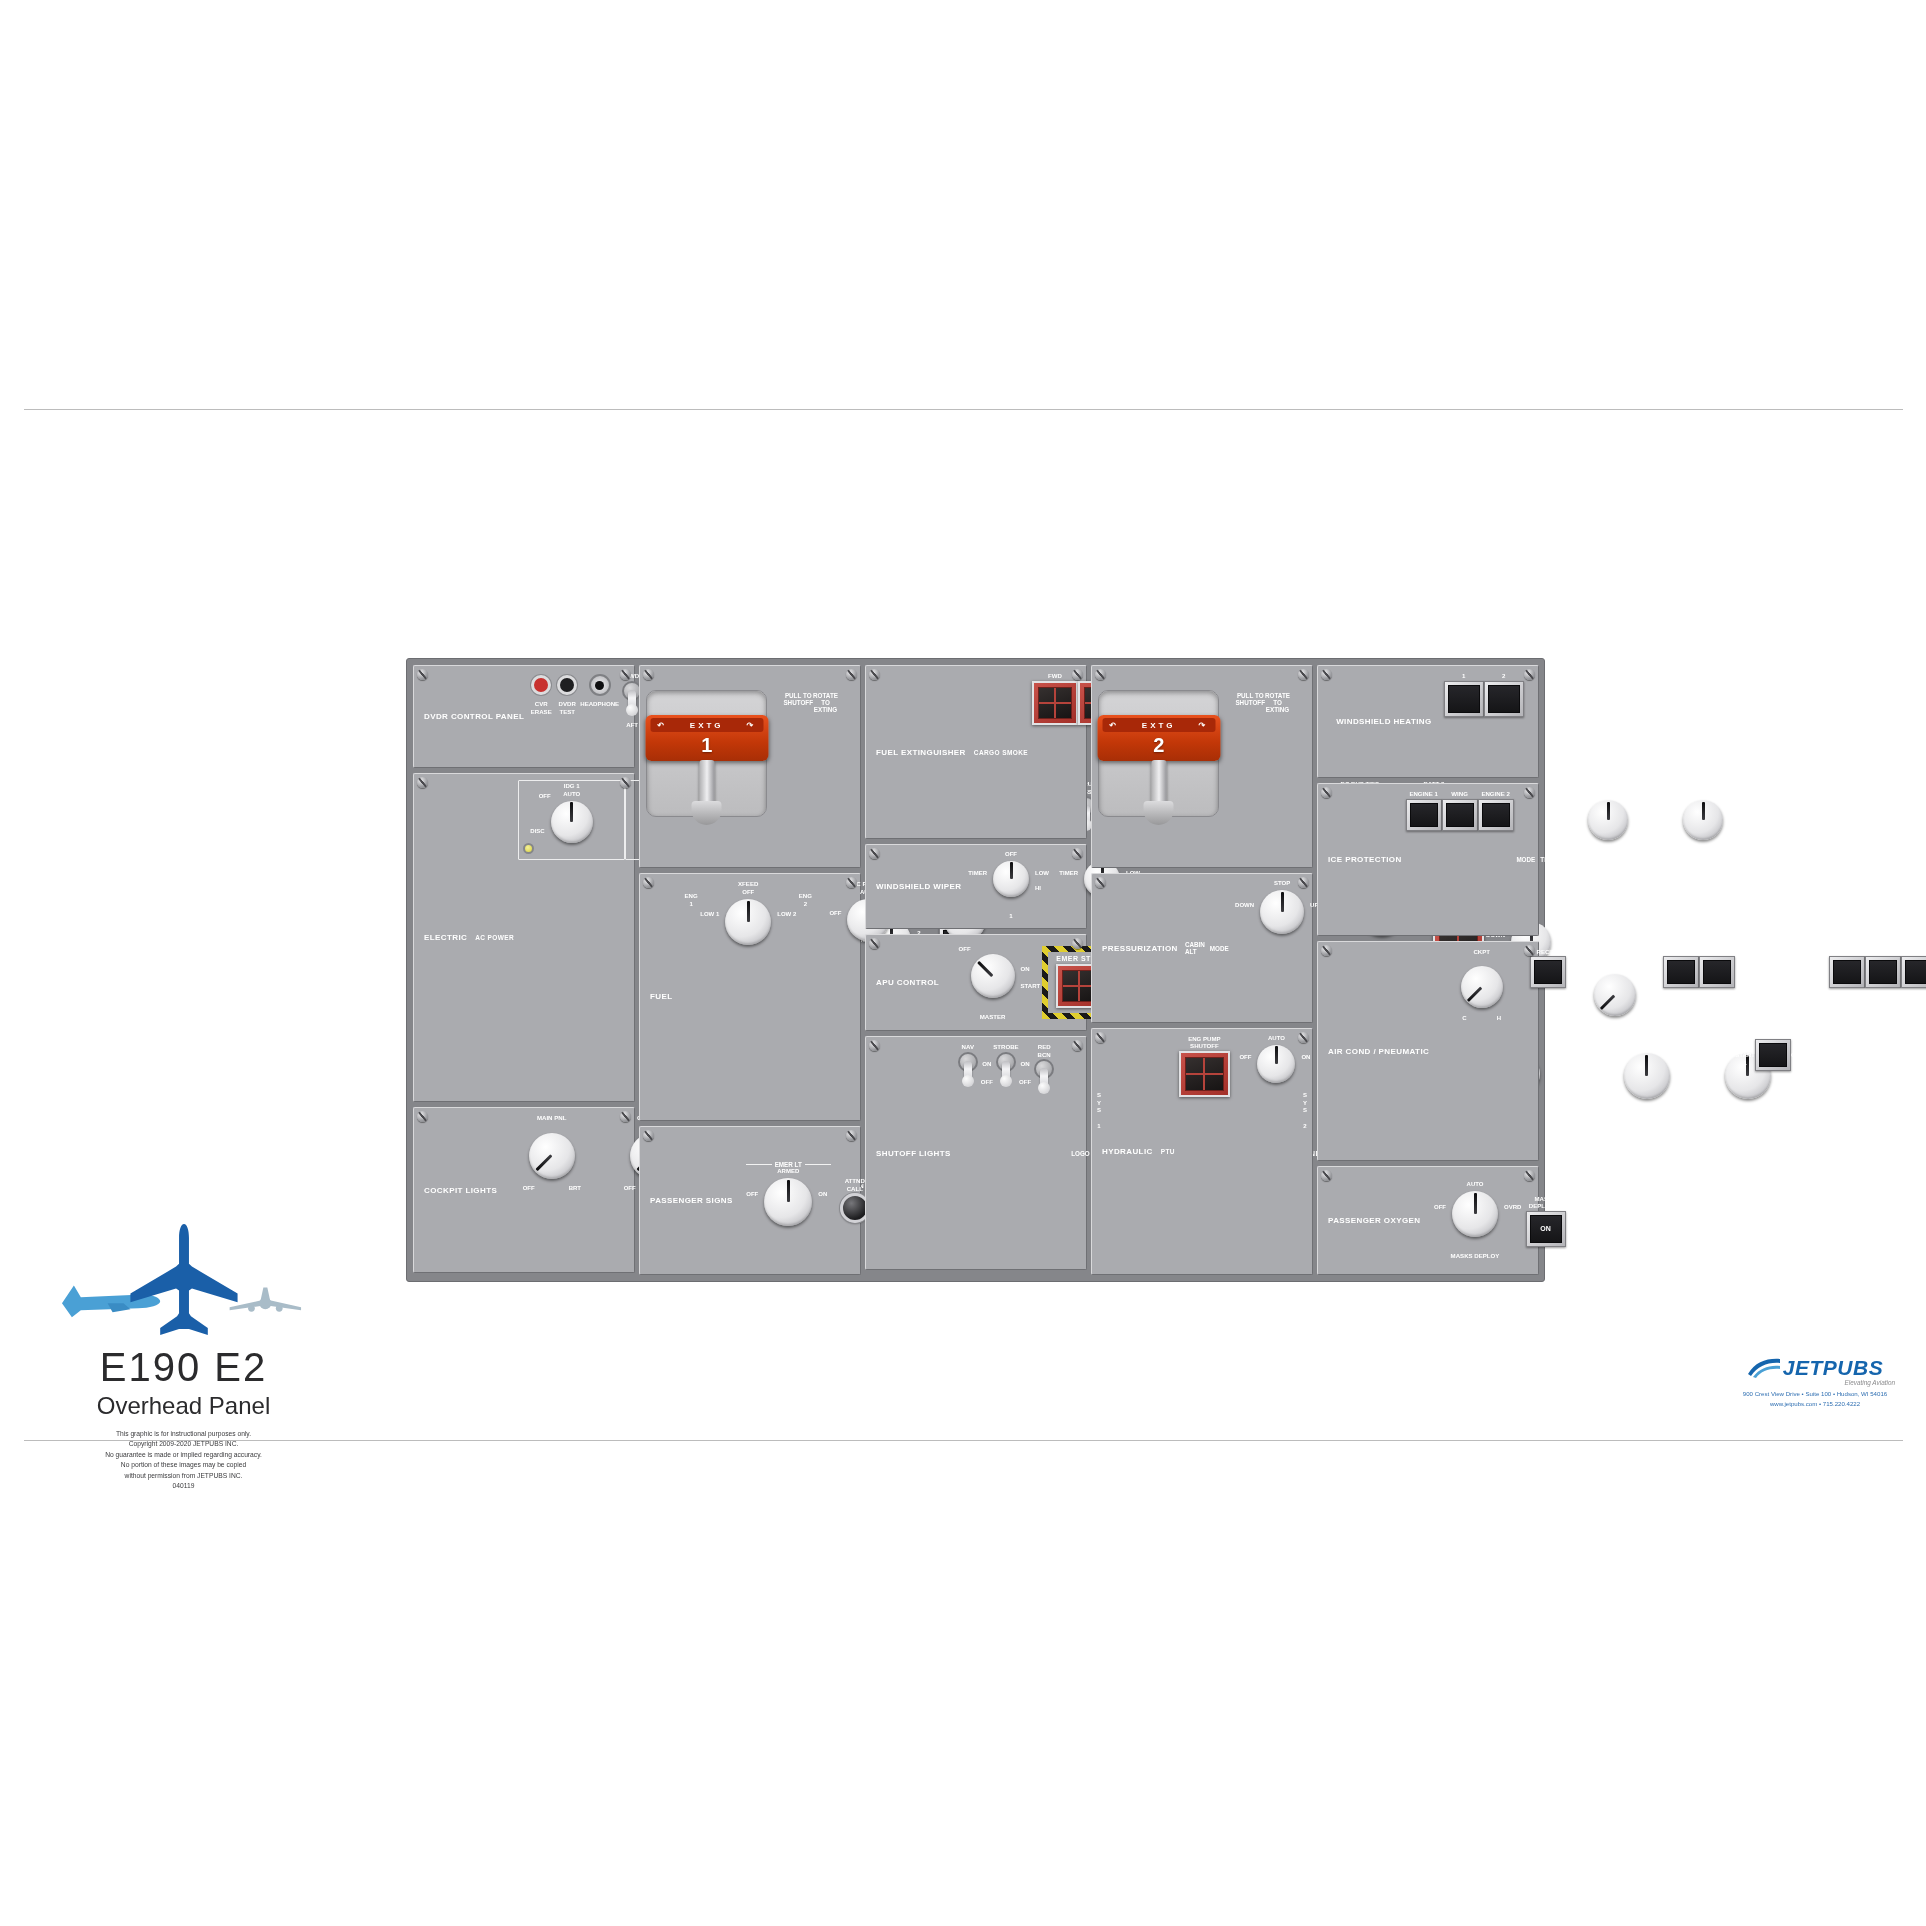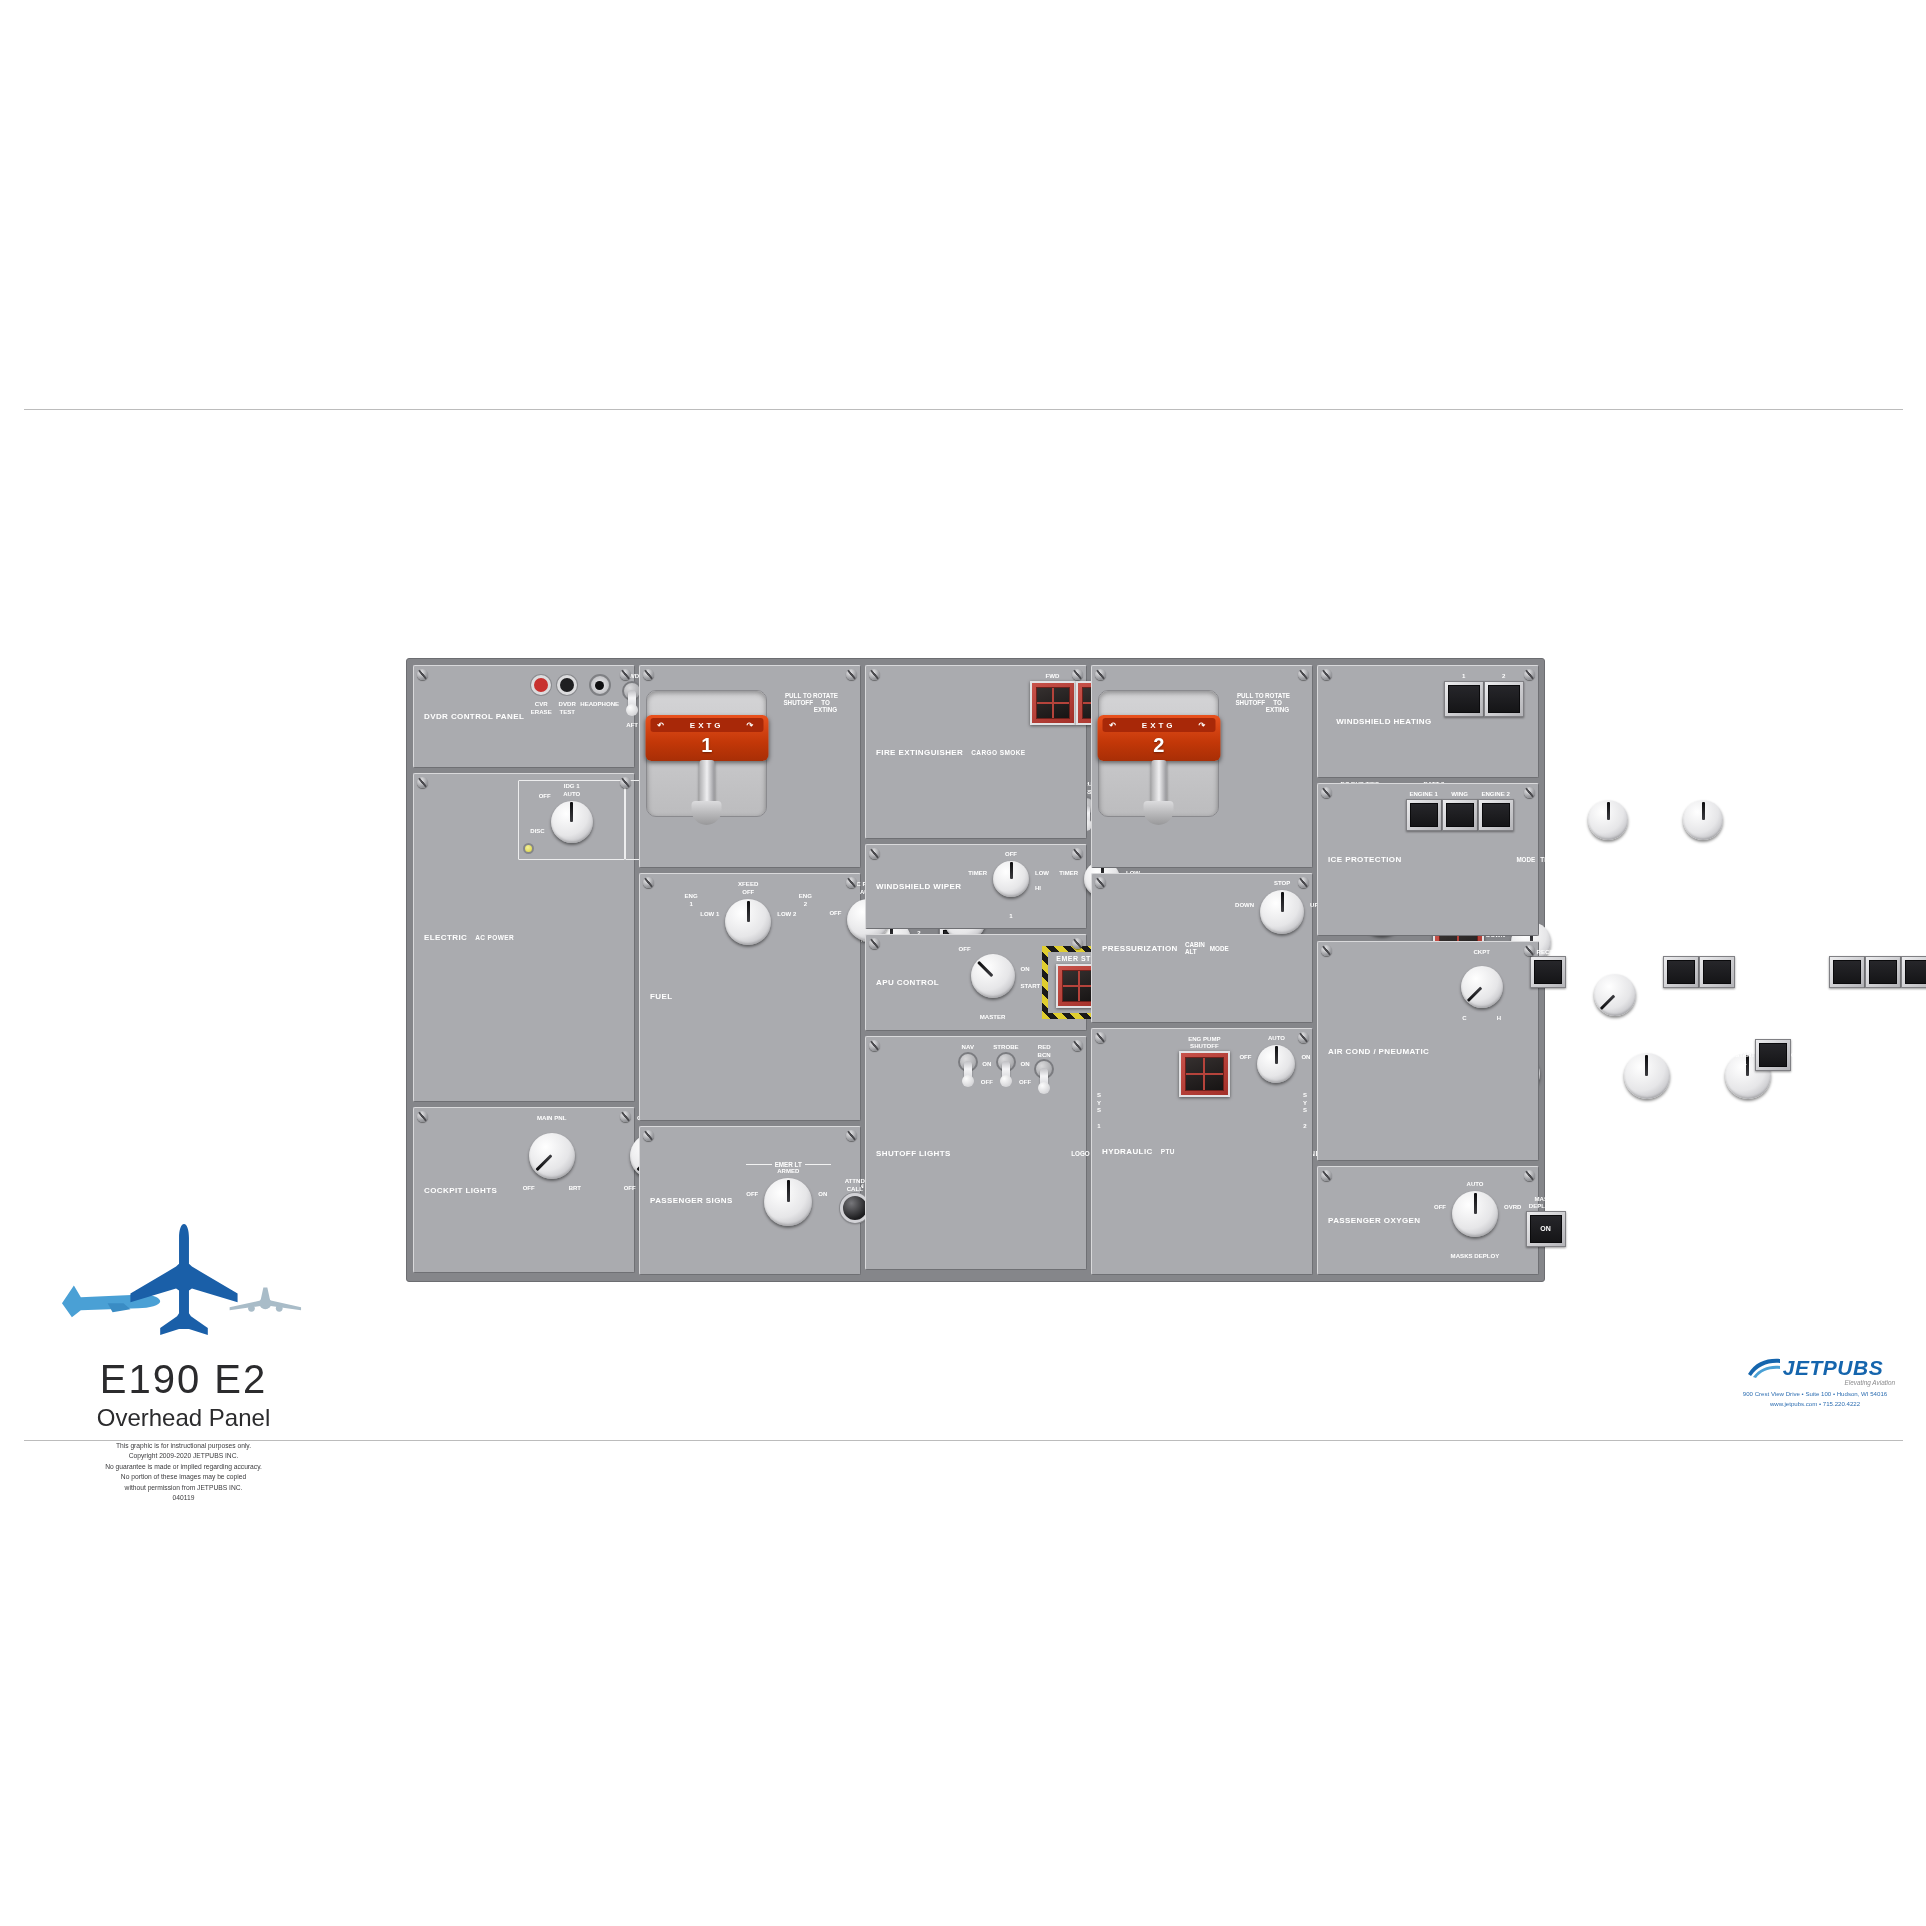--- a/index.html
+++ b/index.html
@@ -108,21 +108,21 @@
   .fh-bar{position:absolute;left:50%;top:24px;transform:translateX(-50%);width:123px;height:46px;border-radius:6px;background:linear-gradient(#e8511e,#c23708 60%,#a82e06);box-shadow:0 2px 4px rgba(0,0,0,.5)}
   .fh-strip{height:14px;margin:3px 5px 0;background:#a82808;border-radius:3px;color:#fff;font-size:8px;font-weight:800;display:flex;align-items:center;justify-content:space-between;padding:0 7px;letter-spacing:3px}
   .fh-num{color:#fff;font-size:20px;font-weight:800;text-align:center;line-height:26px;text-shadow:0 1px 2px rgba(0,0,0,.4)}
   .fh-stem{position:absolute;left:50%;top:69px;transform:translateX(-50%);width:15px;height:51px;background:linear-gradient(90deg,#b0b0b2,#efeff1,#96969a);border-radius:3px;box-shadow:0 2px 3px rgba(0,0,0,.4)}
   .fh-stem::after{content:"";position:absolute;left:50%;bottom:-14px;transform:translateX(-50%);width:30px;height:24px;border-radius:4px 4px 15px 15px;background:linear-gradient(#dcdcde,#98989a)}
   .fh-labels{display:flex;justify-content:space-between;padding:22px 16px 0;font-size:6.3px;font-weight:700;color:#fff;white-space:pre-line;text-align:center}
 
   
   .branding{position:absolute;left:51px;top:1218px;width:265px;text-align:center;color:#232325}
   .planes{display:block;margin:0 auto}
-  .model{font-size:40px;letter-spacing:2px;color:#2b2b2d;margin-top:12px}
+  .model{font-size:40px;letter-spacing:2px;color:#2b2b2d;margin-top:0}
   .model-sub{font-size:24px;color:#2b2b2d;margin-top:2px}
   .fine{margin-top:9px;font-size:6.7px;line-height:1.55;color:#3a3a3c;white-space:pre-line}
 
   .jetpubs{position:absolute;left:1725px;top:1356px;width:180px;text-align:center}
   .jp-row{position:relative;display:flex;justify-content:center;align-items:flex-end;gap:2px}
   .jp-name{font-size:21px;font-weight:700;font-style:italic;color:#1565ad;letter-spacing:0.5px;line-height:1}
   .jp-tag{font-size:6.4px;color:#8a8a8c;font-style:italic;text-align:right;padding-right:10px;margin-top:1px}
   .jp-addr{font-size:6.1px;color:#2f6fb2;margin-top:3px;line-height:1.6}
 </style>
 </head>
@@ -491,21 +491,21 @@
               </div>
             </div>
           </div>
         </div>
     </section>
   </div>
 
   <div class="col">
     <section class="sec h-fireext">
       <h3 class="sec-title">
-          <span>FIRE EXTINGUISHER</span>
+          <span>FUEL EXTINGUISHER</span>
         </h3>
       <div class="sec-sub">
           <span>CARGO SMOKE</span>
         </div>
       <div class="crow">
           <div class="ctl">
             <div class="ctl-title">FWD</div>
             <div class="guard">
               <div class="gwin"></div>
             </div>

